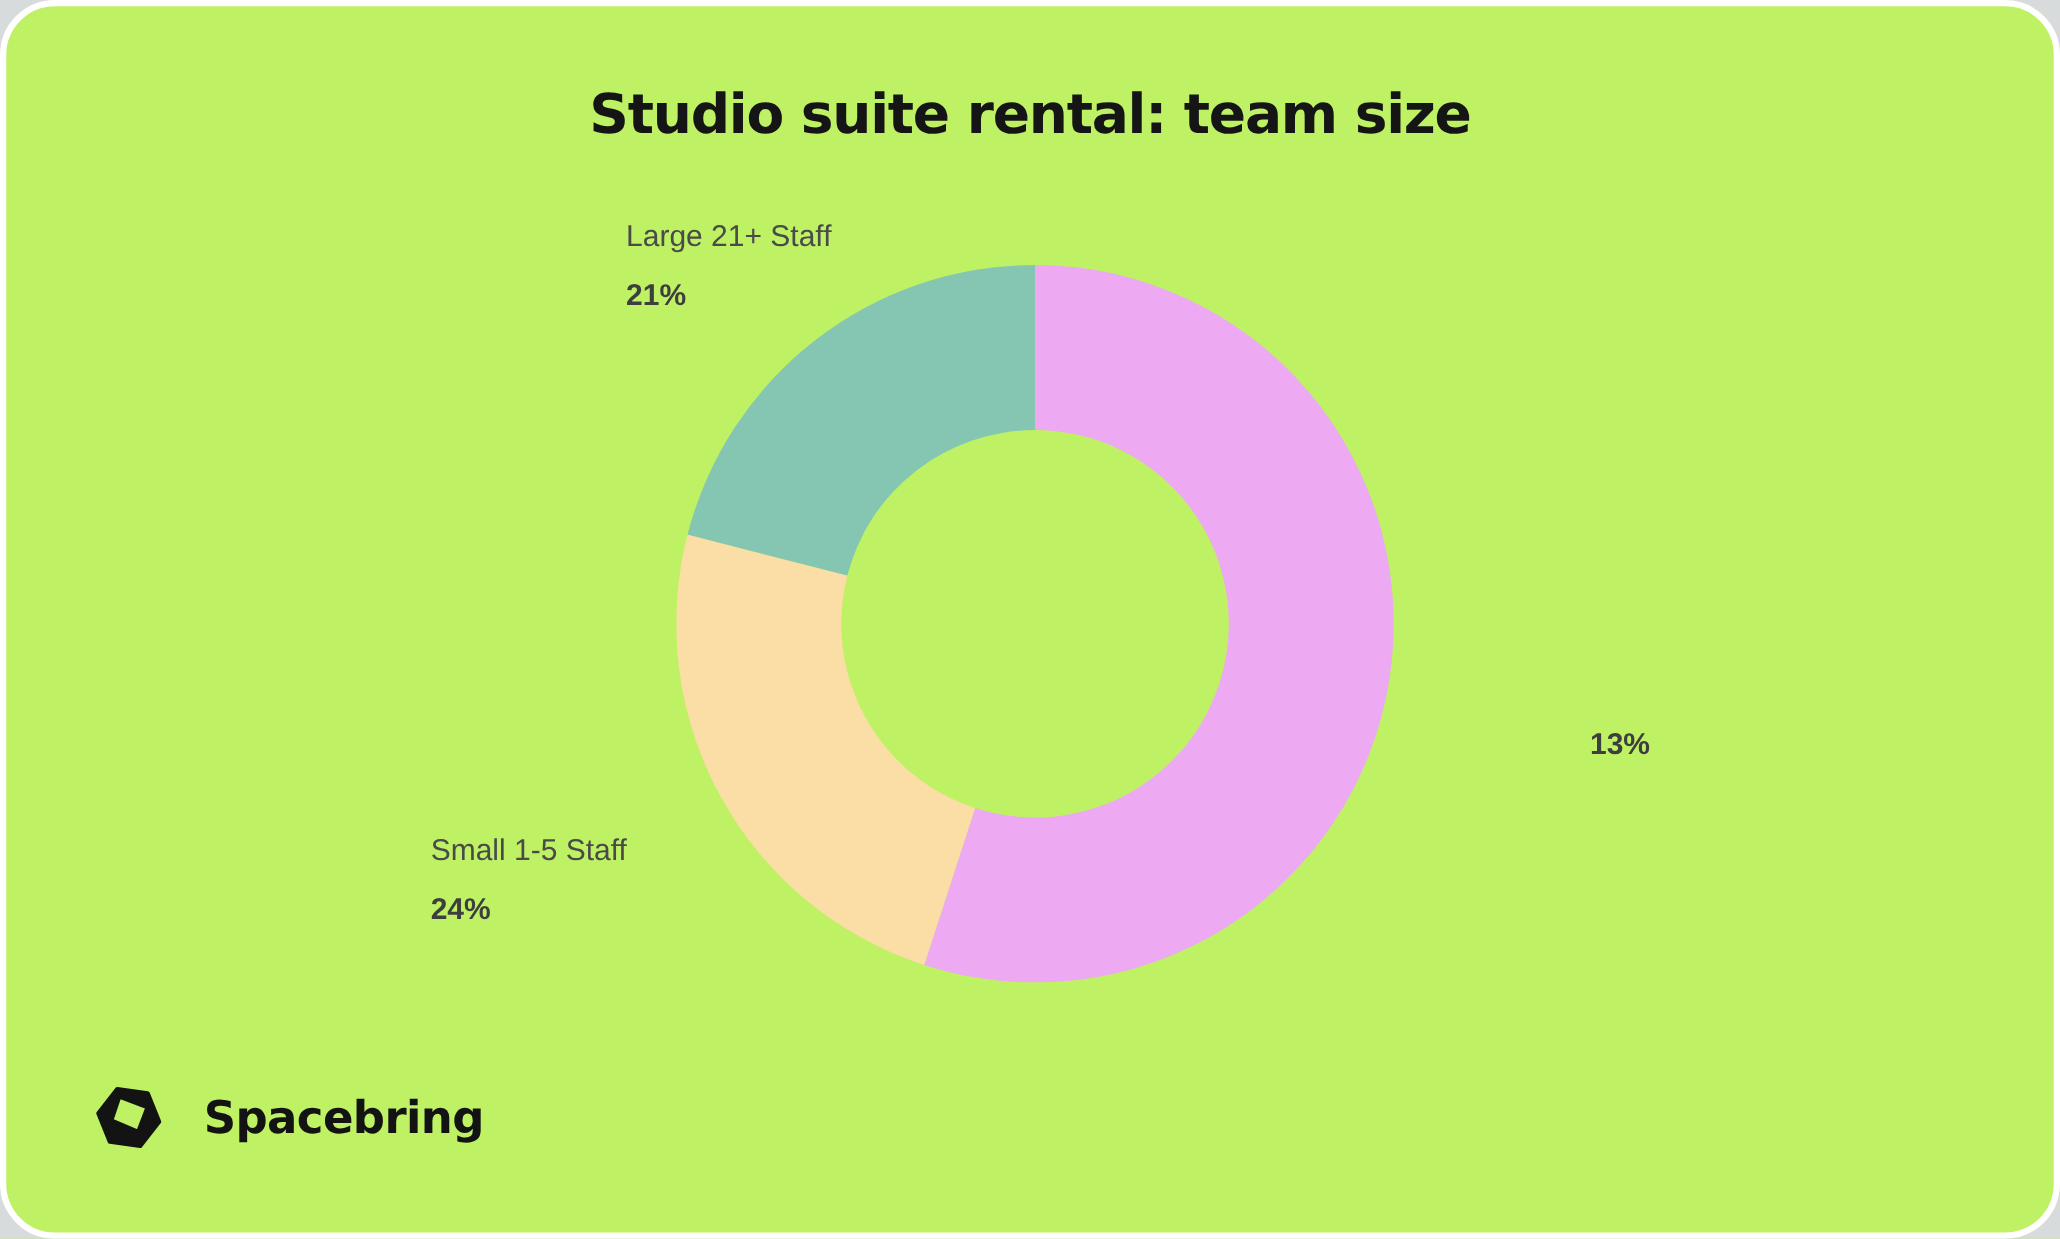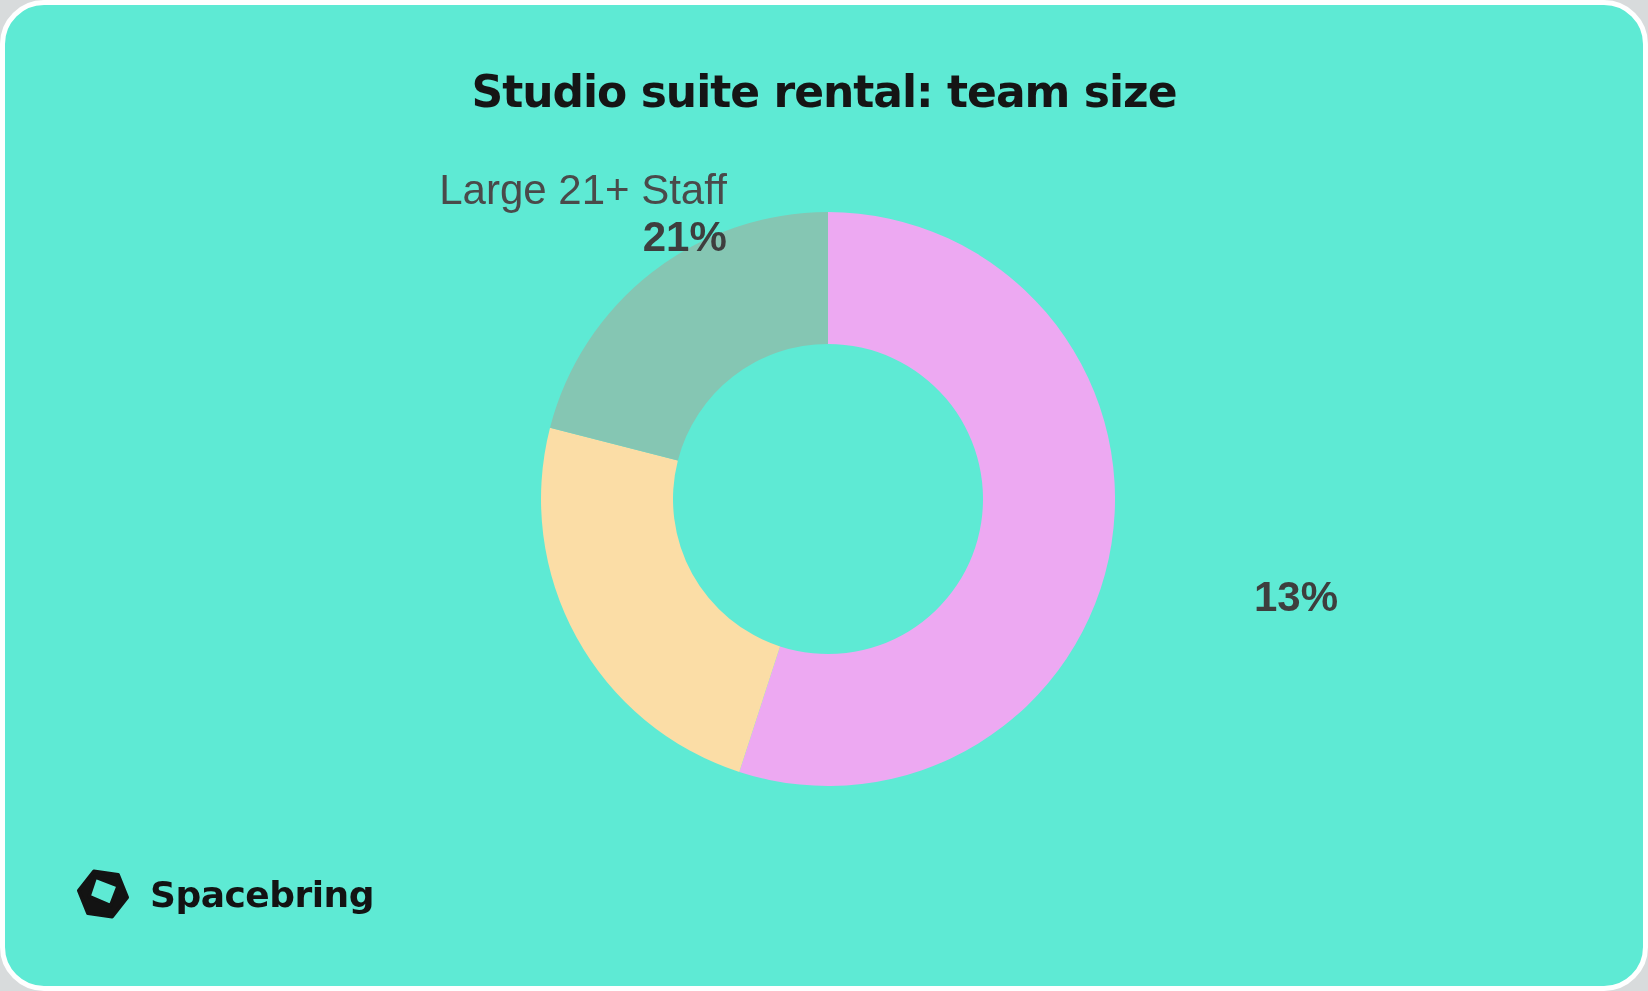--- a/index.html
+++ b/index.html
@@ -6,21 +6,21 @@
   body {
     width: 1648px; height: 991px;
     position: relative;
     background: #D8DBDC;
     font-family: "Liberation Sans", sans-serif;
     overflow: hidden;
   }
   .card {
     position: absolute; inset: 0;
     box-sizing: border-box;
-    background: #5eead4;
+    background: #bef264;
     border: 5px solid #FFFFFF;
     border-radius: 44px;
     overflow: hidden;
   }
   .chart-title {
     position: absolute;
     top: 61px; left: 0; right: 0;
     margin: 0;
     text-align: center;
     font-family: "DejaVu Sans", sans-serif;
@@ -30,37 +30,37 @@
     color: #151515;
   }
   .donut-svg {
     position: absolute;
     left: 536px; top: 207px;
     width: 574px; height: 574px;
   }
   .callout {
     position: absolute;
     transform: translate(-50%, -50%);
-    text-align: right;
+    text-align: left;
     white-space: nowrap;
     line-height: 47px;
-    font-size: 42px;
+    font-size: 24px;
   }
   .callout .name { color: #4A4A4A; font-weight: 400; }
   .callout .pct  { color: #3E3E3E; font-weight: 700; }
   .callout-large  { left: 578px;  top: 208px; }
   .callout-medium { left: 1291px; top: 591px; }
   .callout-small  { left: 418px;  top: 699px; }
   .brand {
     position: absolute;
     left: 70px; top: 856px;
     height: 66px;
     display: flex;
     align-items: center;
-    gap: 19px;
+    gap: 32px;
   }
   .brand-icon { width: 56px; height: 62px; }
   .brand-name {
     font-family: "DejaVu Sans", sans-serif;
     font-size: 36px;
     font-weight: 700;
     letter-spacing: -0.5px;
     color: #131313;
   }
 </style>
@@ -79,20 +79,24 @@
 
   <div class="callout callout-large">
     <div class="name">Large 21+ Staff</div>
     <div class="pct">21%</div>
   </div>
 
   <div class="callout callout-medium">
     <div class="pct">13%</div>
   </div>
 
+  <div class="callout callout-small">
+    <div class="name">Small 1-5 Staff</div>
+    <div class="pct">24%</div>
+  </div>
 
   <div class="brand">
     <svg class="brand-icon" viewBox="0 0 96 96" aria-hidden="true">
       <path d="M89.6 53.8 L63.7 86.9 L22.1 81.1 L6.4 42.2 L32.3 9.1 L73.9 14.9 Z
                M35 19 L74 34 L61 68 L24 52 Z" fill="#131313" fill-rule="evenodd" stroke="#131313" stroke-width="6" stroke-linejoin="round"></path>
     </svg>
     <span class="brand-name">Spacebring</span>
   </div>
 
 </div>

